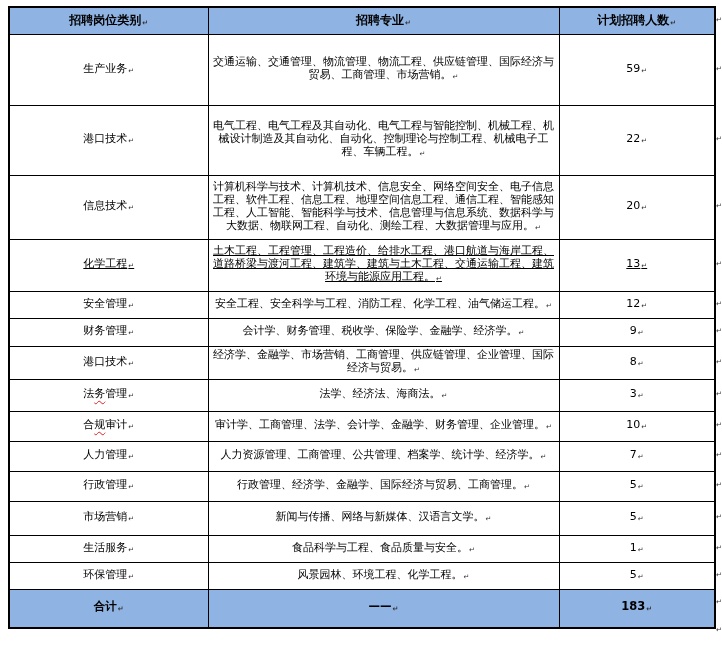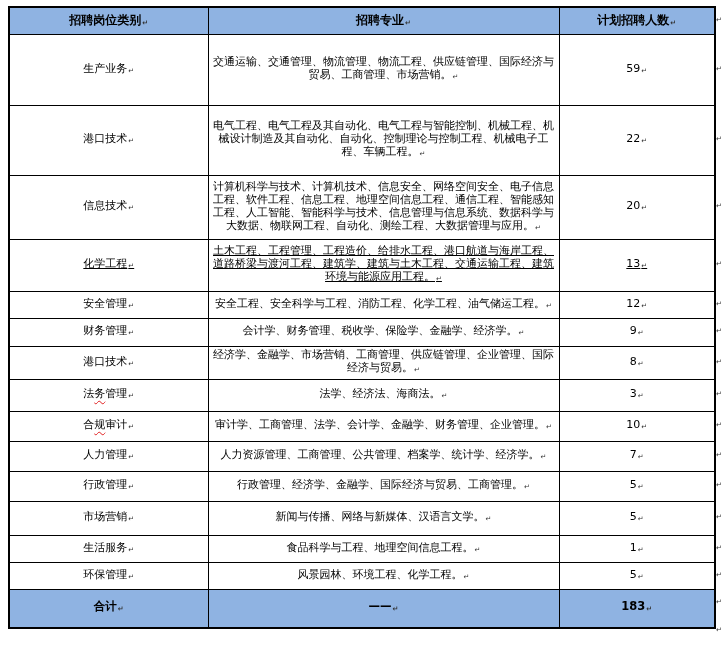--- a/index.html
+++ b/index.html
@@ -130,21 +130,21 @@
           <td class="maj"><span>行政管理、经济学、金融学、国际经济与贸易、工商管理。</span><span class="pmark">↵</span></td>
           <td class="cnt"><span>5</span><span class="pmark">↵</span></td>
         </tr>
         <tr class="data-row">
           <td class="cat"><span>市场营销</span><span class="pmark">↵</span></td>
           <td class="maj"><span>新闻与传播、网络与新媒体、汉语言文学。</span><span class="pmark">↵</span></td>
           <td class="cnt"><span>5</span><span class="pmark">↵</span></td>
         </tr>
         <tr class="data-row">
           <td class="cat"><span>生活服务</span><span class="pmark">↵</span></td>
-          <td class="maj"><span>食品科学与工程、地理空间信息工程。</span><span class="pmark">↵</span></td>
+          <td class="maj"><span>食品科学与工程、食品质量与安全。</span><span class="pmark">↵</span></td>
           <td class="cnt"><span>1</span><span class="pmark">↵</span></td>
         </tr>
         <tr class="data-row">
           <td class="cat"><span>环保管理</span><span class="pmark">↵</span></td>
           <td class="maj"><span>风景园林、环境工程、化学工程。</span><span class="pmark">↵</span></td>
           <td class="cnt"><span>5</span><span class="pmark">↵</span></td>
         </tr>
         <tr class="total-row">
           <td class="cat"><span>合计</span><span class="pmark">↵</span></td>
           <td class="maj"><span>——</span><span class="pmark">↵</span></td>

